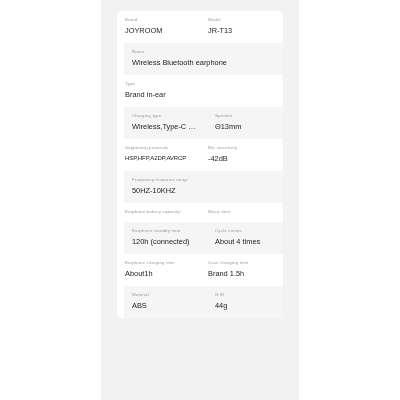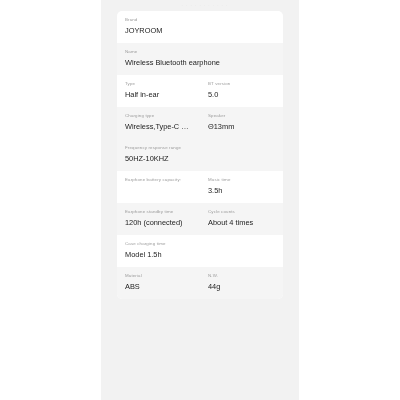--- a/index.html
+++ b/index.html
@@ -35,20 +35,21 @@
     border-radius: 5px;
     overflow: hidden;
   }
   .row {
     display: flex;
     width: 100%;
     box-sizing: border-box;
   }
   .row.alt {
     background: #f5f5f5;
+    margin-left: 7px;
   }
   .cell {
     box-sizing: border-box;
     padding: 6px 8px 7px 8px;
     flex: 1 1 50%;
     min-width: 0;
   }
   .cell.full {
     flex: 1 1 100%;
   }
@@ -95,76 +96,89 @@
 
 <div id="page">
   <div class="backdrop"></div>
   <div class="watermark">· · · · · · · · · · ·</div>
   <div class="spec-card" id="spec-card">
       <div class="row">
         <div class="cell">
           <div class="label">Brand</div>
           <div class="value">JOYROOM</div>
         </div>
+        <div class="cell">
+          <div class="label">Model</div>
+          <div class="value">JR-T13</div>
+        </div>
       </div>
       <div class="row alt">
         <div class="cell full">
           <div class="label">Name</div>
           <div class="value">Wireless Bluetooth earphone</div>
         </div>
       </div>
       <div class="row">
         <div class="cell">
           <div class="label">Type</div>
-          <div class="value">Half in-ear</div>
-        </div>
-        <div class="cell">
-          <div class="label">BT version</div>
-          <div class="value">5.0</div>
+          <div class="value">Brand in-ear</div>
         </div>
       </div>
       <div class="row alt">
         <div class="cell">
           <div class="label">Charging type</div>
           <div class="value">Wireless,Type-C port</div>
         </div>
         <div class="cell">
           <div class="label">Speaker</div>
           <div class="value">Θ13mm</div>
+        </div>
+      </div>
+      <div class="row">
+        <div class="cell">
+          <div class="label">Supporting protocols</div>
+          <div class="value small">HSP,HFP,A2DP,AVRCP</div>
+        </div>
+        <div class="cell">
+          <div class="label">Mic sensitivity</div>
+          <div class="value">-42dB</div>
         </div>
       </div>
       <div class="row alt">
         <div class="cell">
           <div class="label">Frequency response range</div>
           <div class="value">50HZ-10KHZ</div>
         </div>
       </div>
       <div class="row">
         <div class="cell">
           <div class="label">Earphone battery capacity:</div>
         </div>
         <div class="cell">
           <div class="label">Music time</div>
-          <div class="value">3.5h</div>
         </div>
       </div>
       <div class="row alt">
         <div class="cell">
           <div class="label">Earphone standby time</div>
           <div class="value">120h (connected)</div>
         </div>
         <div class="cell">
           <div class="label">Cycle counts</div>
           <div class="value">About 4 times</div>
         </div>
       </div>
       <div class="row">
         <div class="cell">
+          <div class="label">Earphone charging time</div>
+          <div class="value">About1h</div>
+        </div>
+        <div class="cell">
           <div class="label">Case charging time</div>
-          <div class="value">Model 1.5h</div>
+          <div class="value">Brand 1.5h</div>
         </div>
       </div>
       <div class="row alt">
         <div class="cell">
           <div class="label">Material</div>
           <div class="value">ABS</div>
         </div>
         <div class="cell">
           <div class="label">N.W.</div>
           <div class="value">44g</div>

